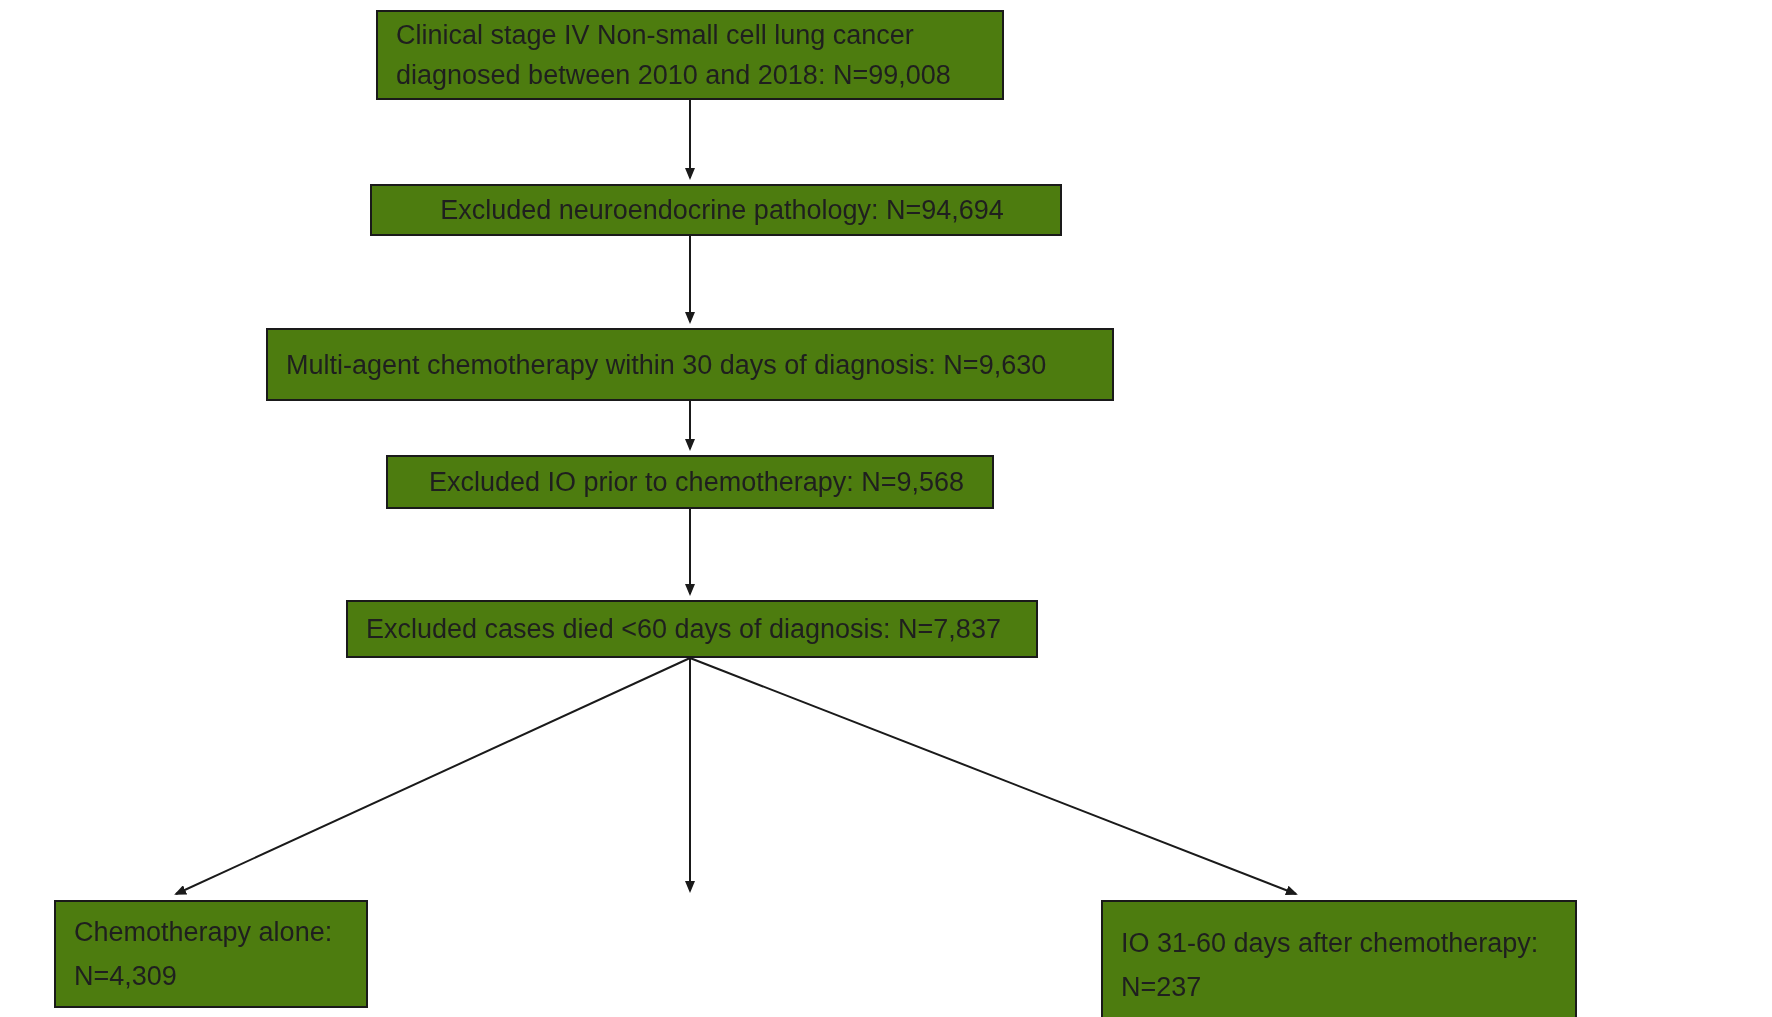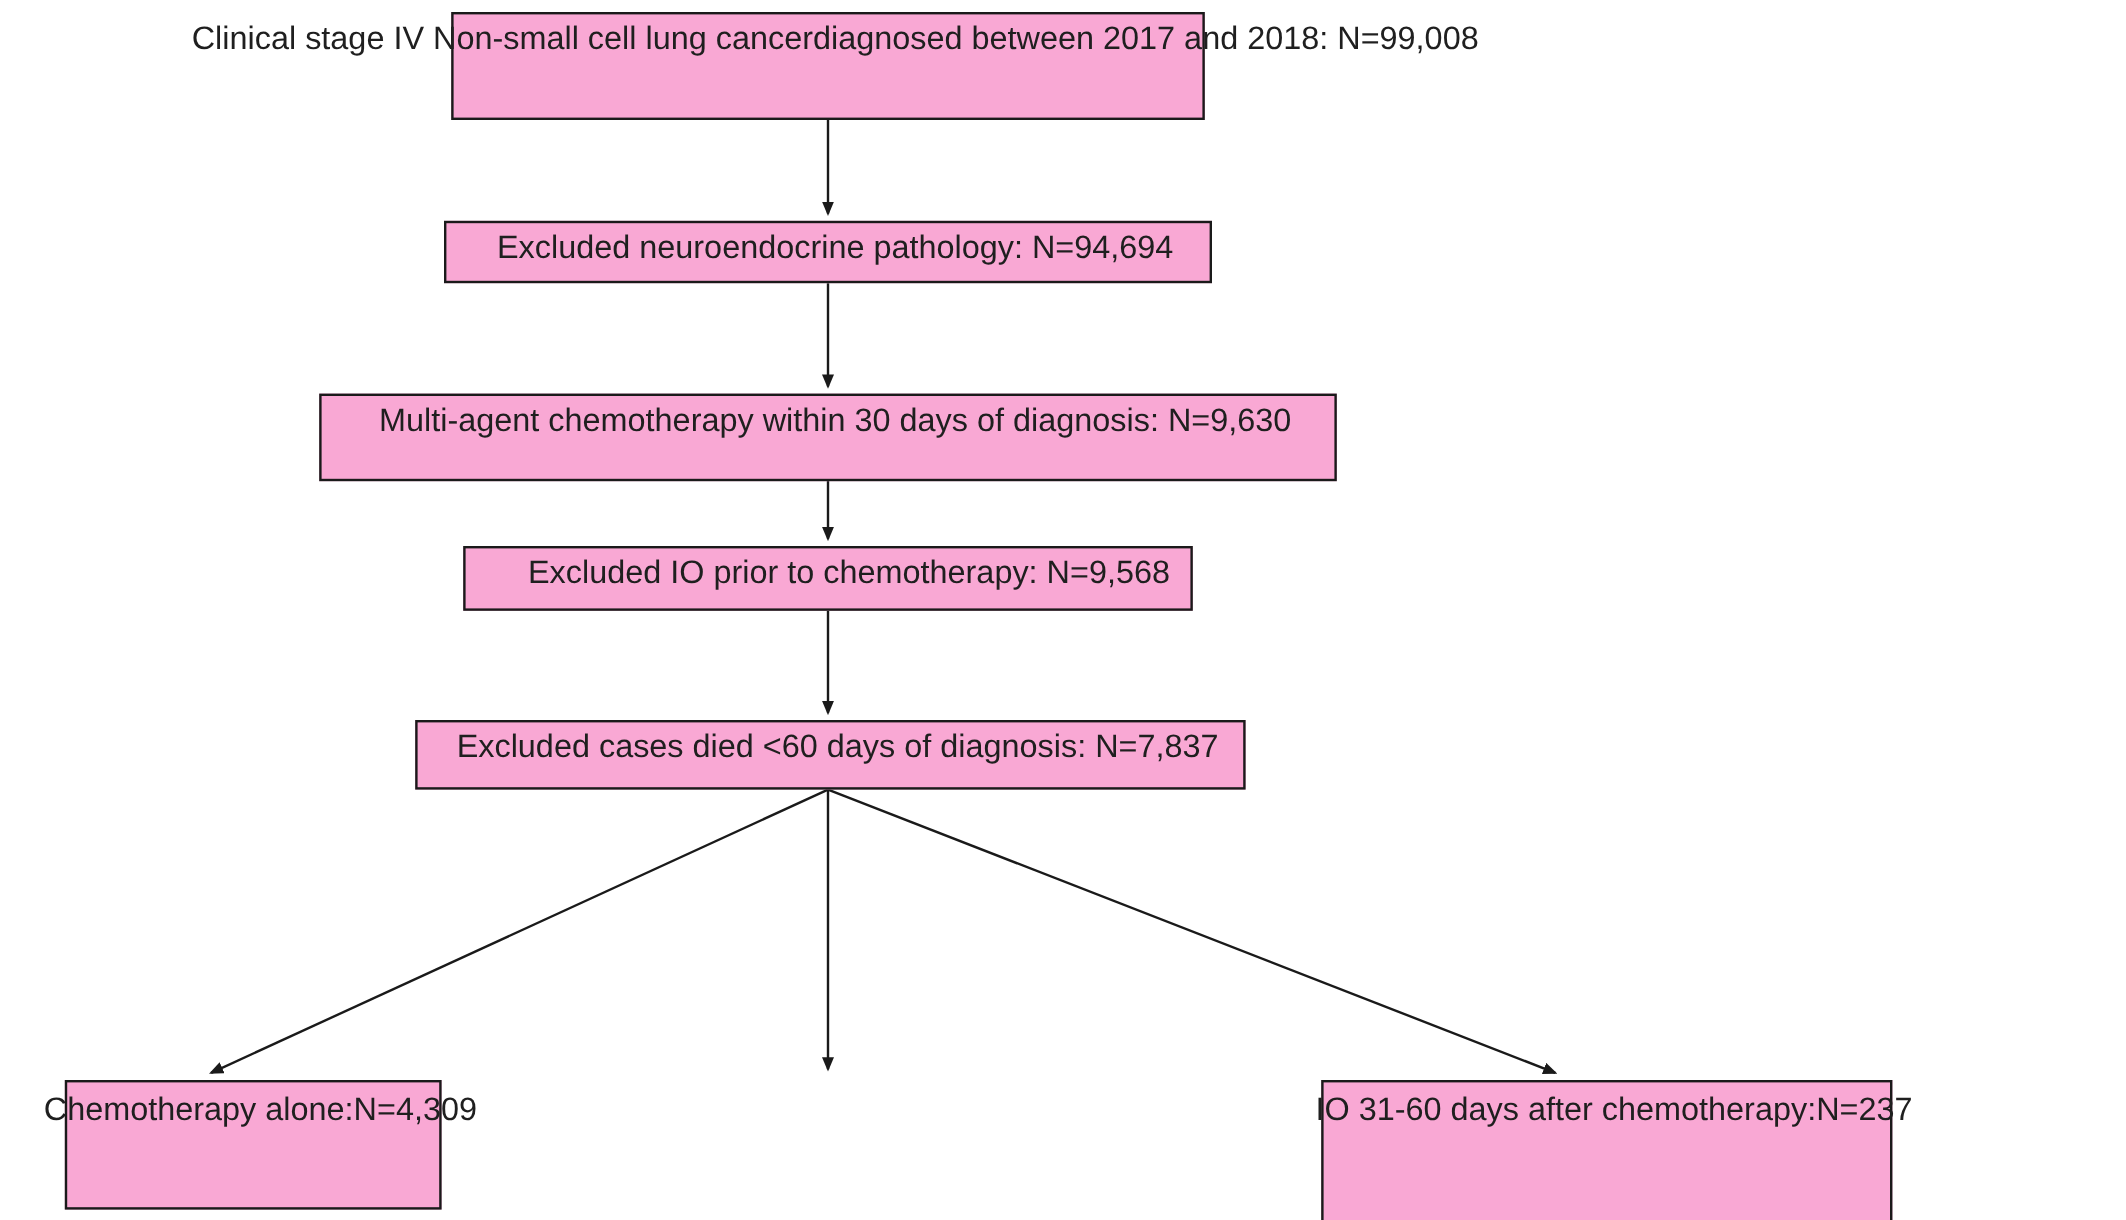--- a/index.html
+++ b/index.html
@@ -13,23 +13,23 @@
     height: 1017px;
     background: #ffffff;
     font-family: "Liberation Sans", sans-serif;
     color: #1f1f1f;
     overflow: hidden;
   }
   .node {
     position: absolute;
     box-sizing: border-box;
     border: 2px solid #1a1a1a;
-    background: #f9a8d4;
+    background: #4d7c0f;
     display: flex;
-    flex-direction: row;
+    flex-direction: column;
     justify-content: center;
     font-size: 27px;
     line-height: 40px;
     white-space: nowrap;
     padding-left: 18px;
     padding-right: 6px;
   }
   .node .line { display: block; }
   .node.two-line-wide { line-height: 44px; margin-left: 46px; }
   #connector-layer {
@@ -39,21 +39,21 @@
     width: 1772px;
     height: 1017px;
     pointer-events: none;
   }
   #connector-layer line {
     stroke: #1a1a1a;
     stroke-width: 2;
   }
   
   #node-cohort        { left: 376px;  top: 10px;  width: 628px; height: 90px;  }
-  #node-neuro         { left: 370px;  top: 184px; width: 640px; height: 52px;  }
+  #node-neuro         { left: 370px;  top: 184px; width: 692px; height: 52px; text-align: center;  }
   #node-chemo30       { left: 266px;  top: 328px; width: 848px; height: 73px;  }
   #node-ioprior       { left: 386px;  top: 455px; width: 608px; height: 54px; padding-left: 41px;  }
   #node-died60        { left: 346px;  top: 600px; width: 692px; height: 58px;  }
   #node-chemoalone    { left: 8px;    top: 900px; width: 314px; height: 108px; }
   #node-io030         { left: 455px;  top: 897px; width: 470px; height: 108px; }
   #node-io3160        { left: 1055px; top: 900px; width: 476px; height: 129px; }
 </style>
 </head>
 <body>
 
@@ -69,21 +69,21 @@
     <line x1="690" y1="236" x2="690" y2="322" marker-end="url(#arrowhead)"></line>
     <line x1="690" y1="384" x2="690" y2="449" marker-end="url(#arrowhead)"></line>
     <line x1="690" y1="509" x2="690" y2="594" marker-end="url(#arrowhead)"></line>
     <line x1="690" y1="658" x2="176" y2="894" marker-end="url(#arrowhead)"></line>
     <line x1="690" y1="658" x2="690" y2="891" marker-end="url(#arrowhead)"></line>
     <line x1="690" y1="658" x2="1296" y2="894" marker-end="url(#arrowhead)"></line>
   </svg>
 
   <div class="node" id="node-cohort">
     <span class="line">Clinical stage IV Non-small cell lung cancer</span>
-    <span class="line">diagnosed between 2017 and 2018: N=99,008</span>
+    <span class="line">diagnosed between 2010 and 2018: N=99,008</span>
   </div>
 
   <div class="node" id="node-neuro">
     <span class="line">Excluded neuroendocrine pathology: N=94,694</span>
   </div>
 
   <div class="node" id="node-chemo30">
     <span class="line">Multi-agent chemotherapy within 30 days of diagnosis: N=9,630</span>
   </div>
 

